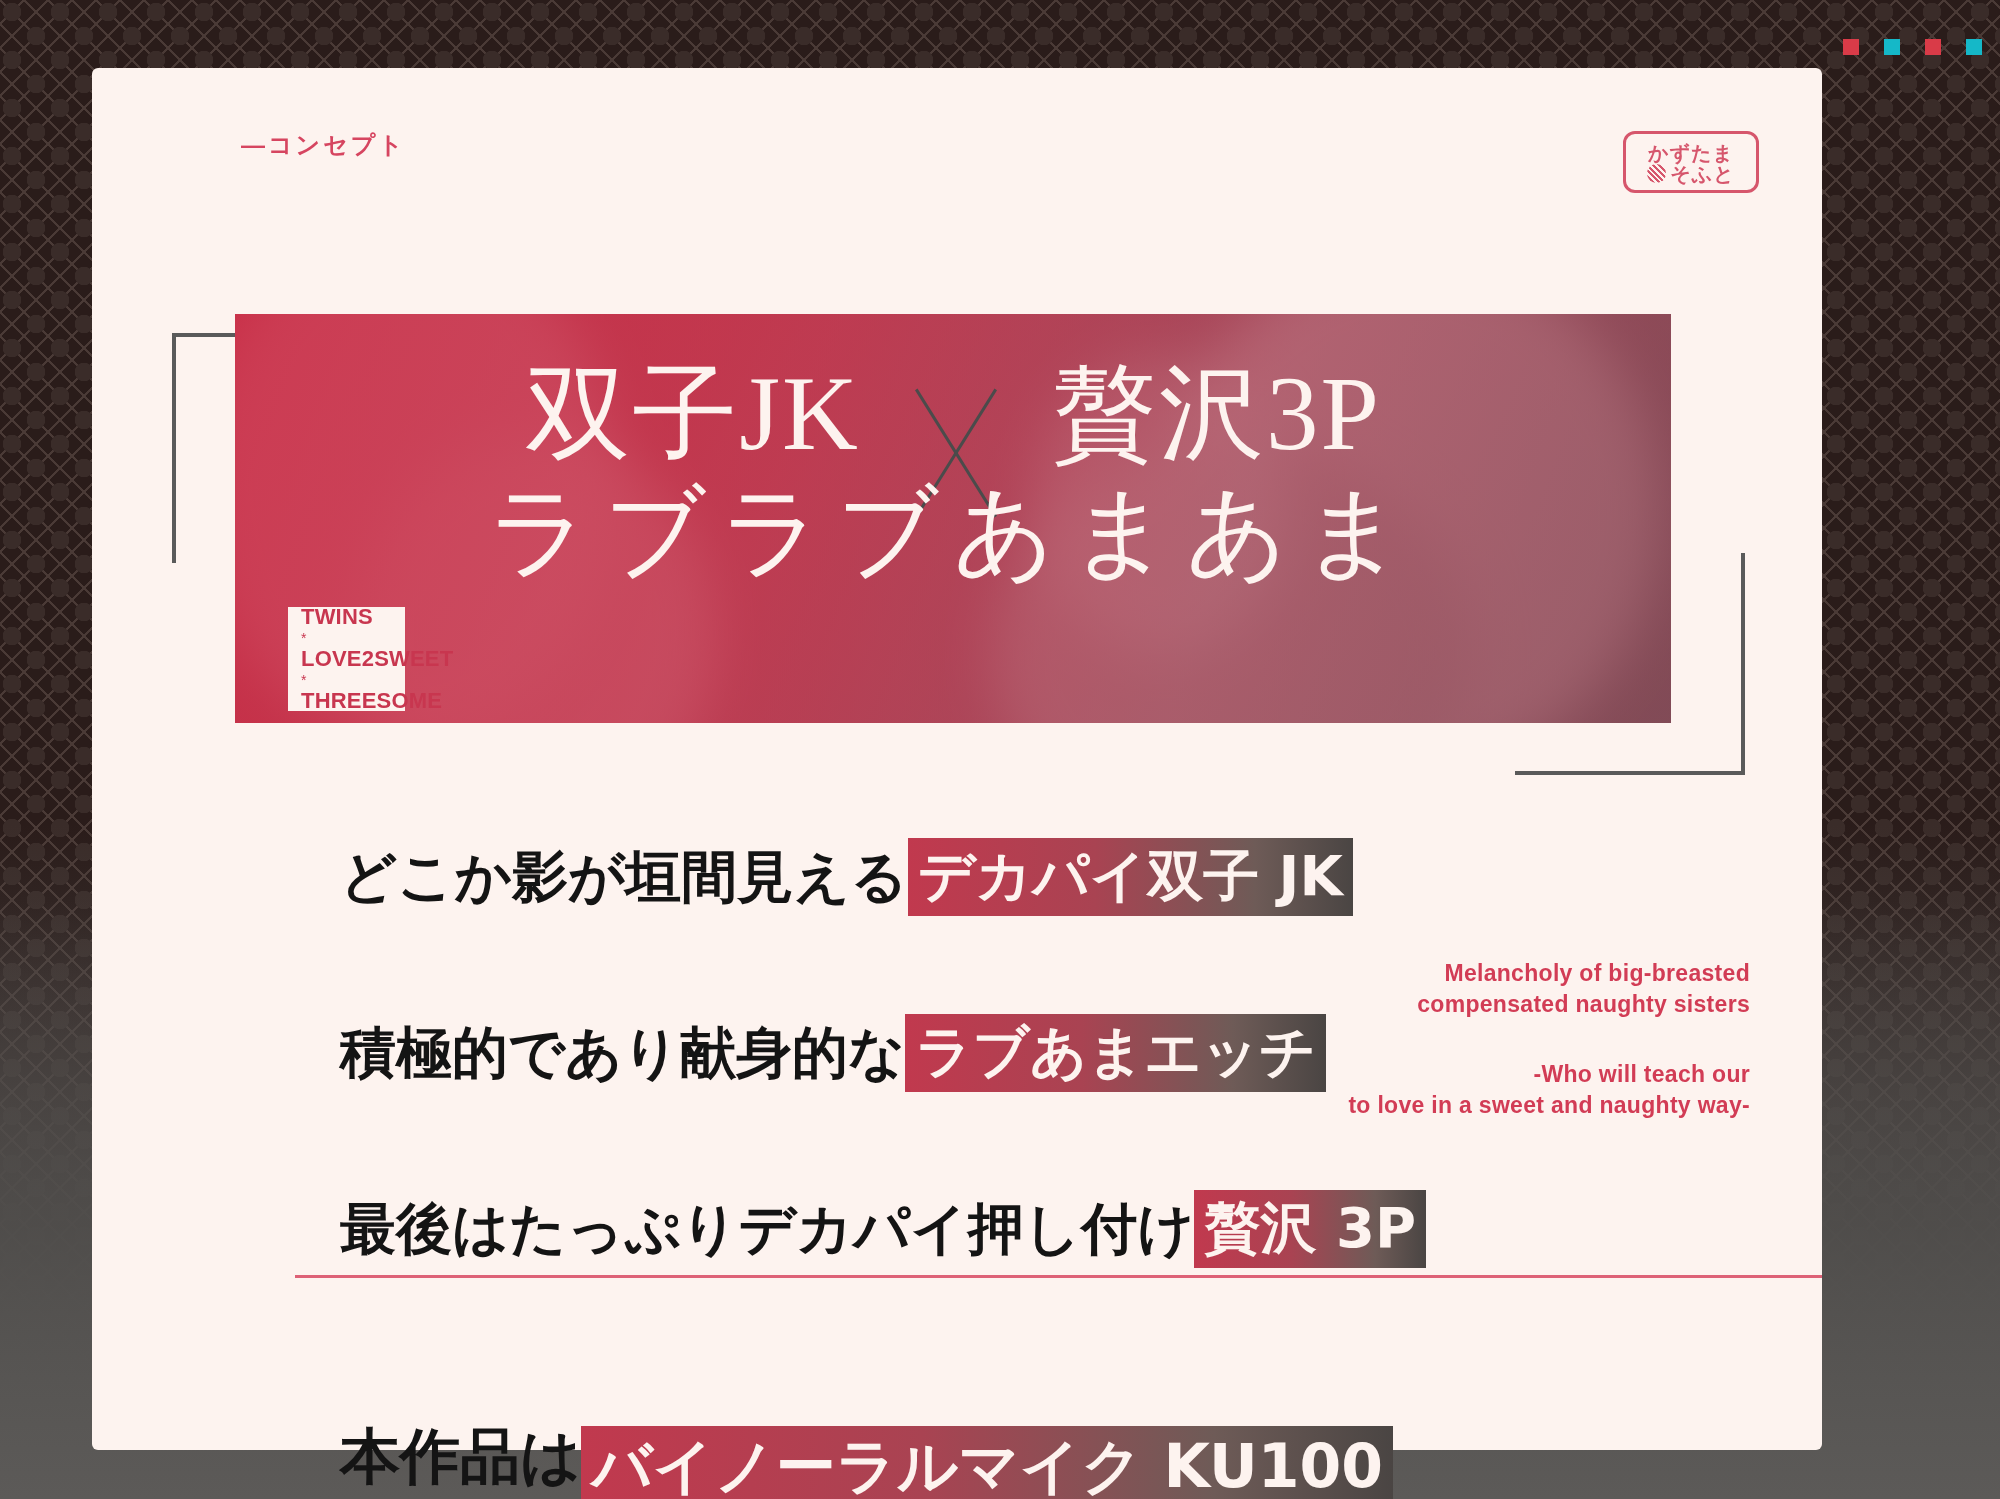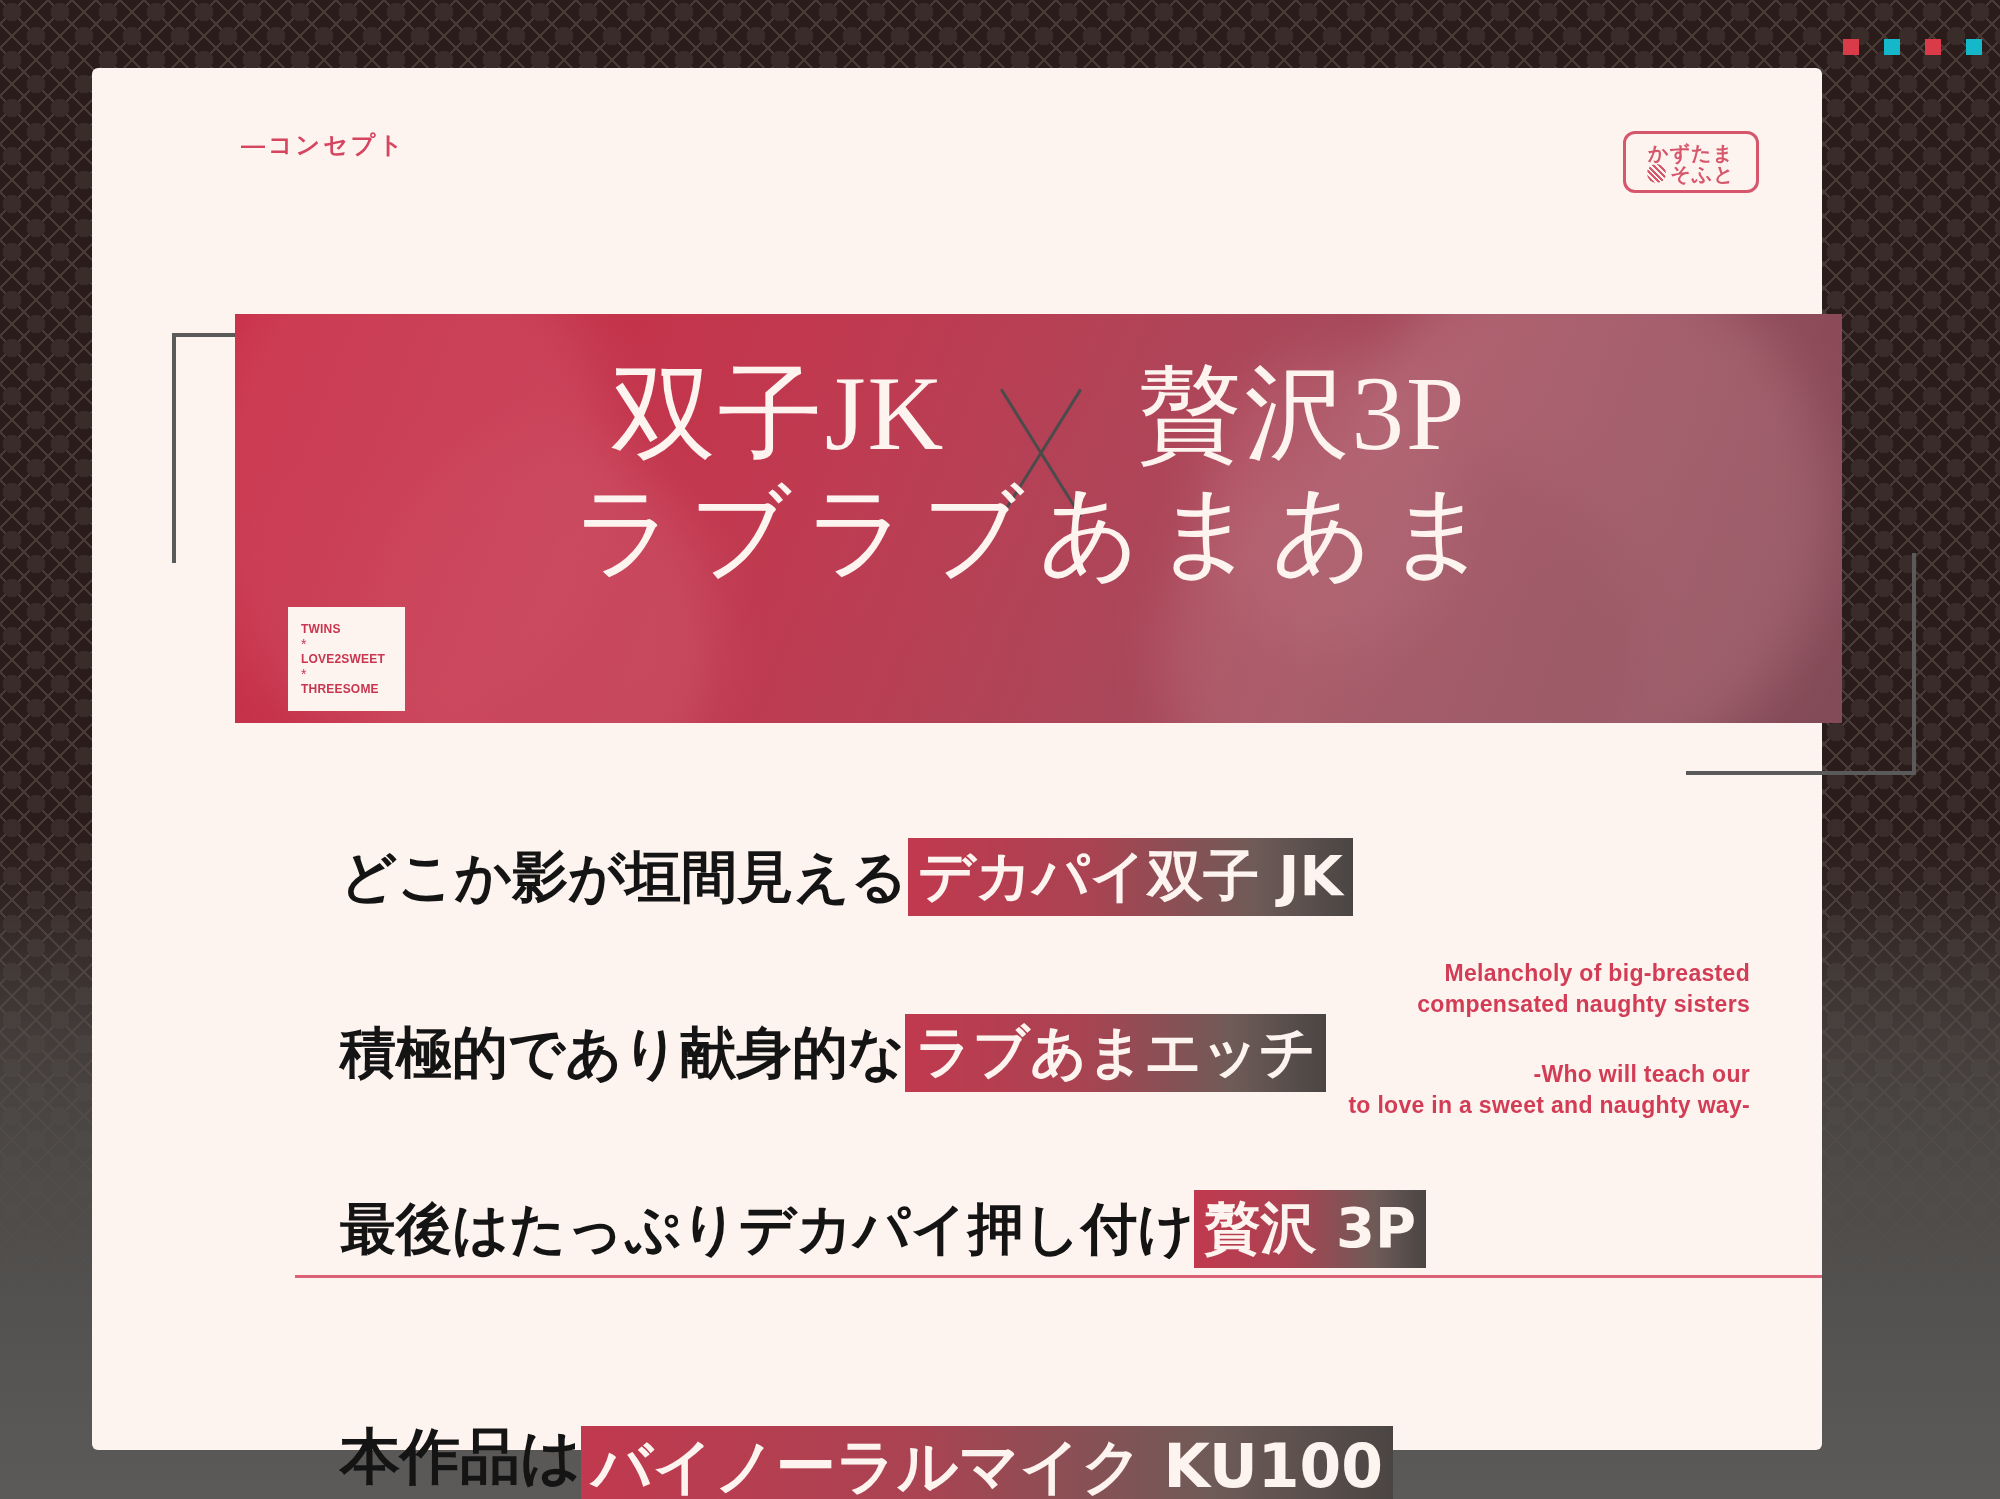--- a/index.html
+++ b/index.html
@@ -141,21 +141,21 @@
     font-weight: 700;
     color: #d6566c;
     letter-spacing: 1px;
   }
 
   
   .hero-wrap {
     position: absolute;
     left: 143px;
     top: 246px;
-    width: 1607px;
+    width: 1436px;
     height: 409px;
   }
   .hero {
     position: absolute;
     left: 0;
     top: 0;
     width: 100%;
     height: 100%;
     overflow: hidden;
     background:
@@ -275,21 +275,21 @@
     height: 104px;
     background: #fdf3ef;
     display: flex;
     flex-direction: column;
     justify-content: center;
     padding-left: 13px;
     box-sizing: border-box;
     z-index: 3;
   }
   .hero-badge b {
-    font-size: 12px;
+    font-size: 22px;
     font-weight: 700;
     color: #c8364f;
     line-height: 1.18;
     letter-spacing: .2px;
   }
   .hero-badge i {
     font-size: 14px;
     font-style: normal;
     color: #c8364f;
     line-height: 1;

